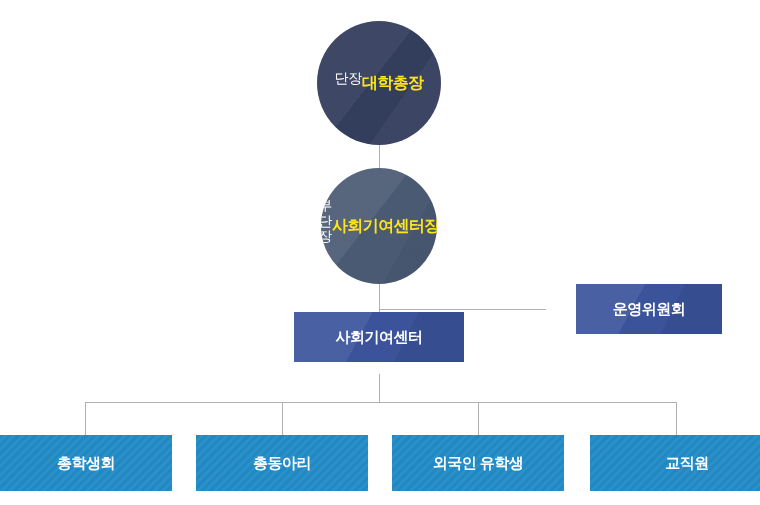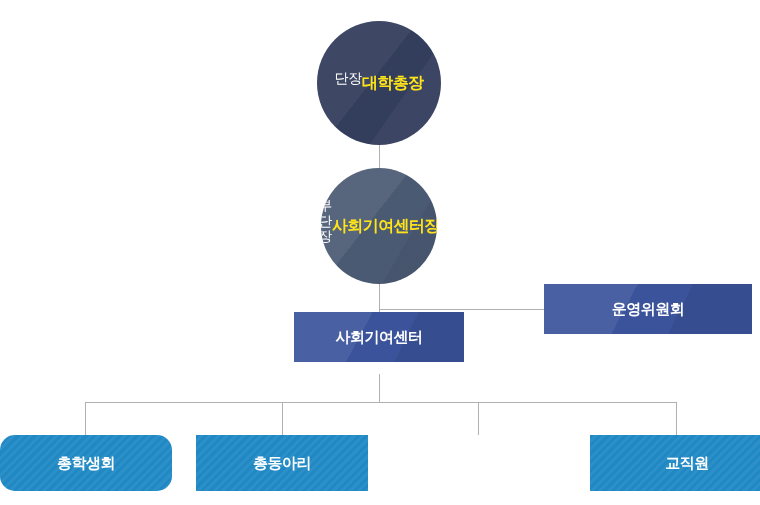--- a/index.html
+++ b/index.html
@@ -146,23 +146,23 @@
         rgba(0,0,0,0.00) 100%);
   }
 
   .box-center {
     left: 294px;
     top: 312px;
     width: 170px;
     height: 50px;
   }
   .box-committee {
-    left: 544px;
+    left: 576px;
     top: 284px;
-    width: 208px;
+    width: 146px;
     height: 50px;
   }
 
   
   .box-cyan {
     position: absolute;
     top: 435px;
     height: 56px;
     background-color: #2089c4;
     background-image: repeating-linear-gradient(
@@ -220,26 +220,29 @@
   <div class="node-box box-royal box-committee">
     <span class="facet"></span>
     <span class="lbl">운영위원회</span>
   </div>
 
   <div class="node-box box-royal box-center">
     <span class="facet"></span>
     <span class="lbl">사회기여센터</span>
   </div>
 
-  <div class="box-cyan" style="left:0px; width:172px;border-radius:15px;">
+  <div class="box-cyan" style="left:0px; width:172px;">
     <span class="lbl">총학생회</span>
   </div>
 
   <div class="box-cyan" style="left:196px; width:172px;">
     <span class="lbl">총동아리</span>
   </div>
 
+  <div class="box-cyan" style="left:392px; width:172px;">
+    <span class="lbl">외국인 유학생</span>
+  </div>
 
   <div class="box-cyan" style="left:590px; width:194px;">
     <span class="lbl">교직원</span>
   </div>
 
 </div>
 
 </body></html>

